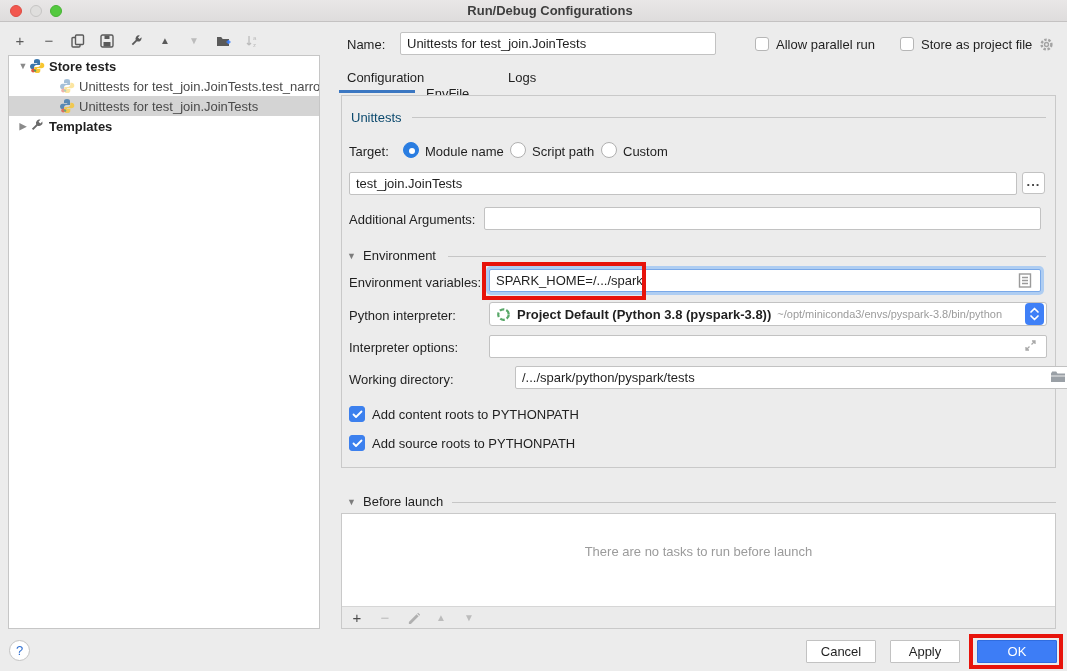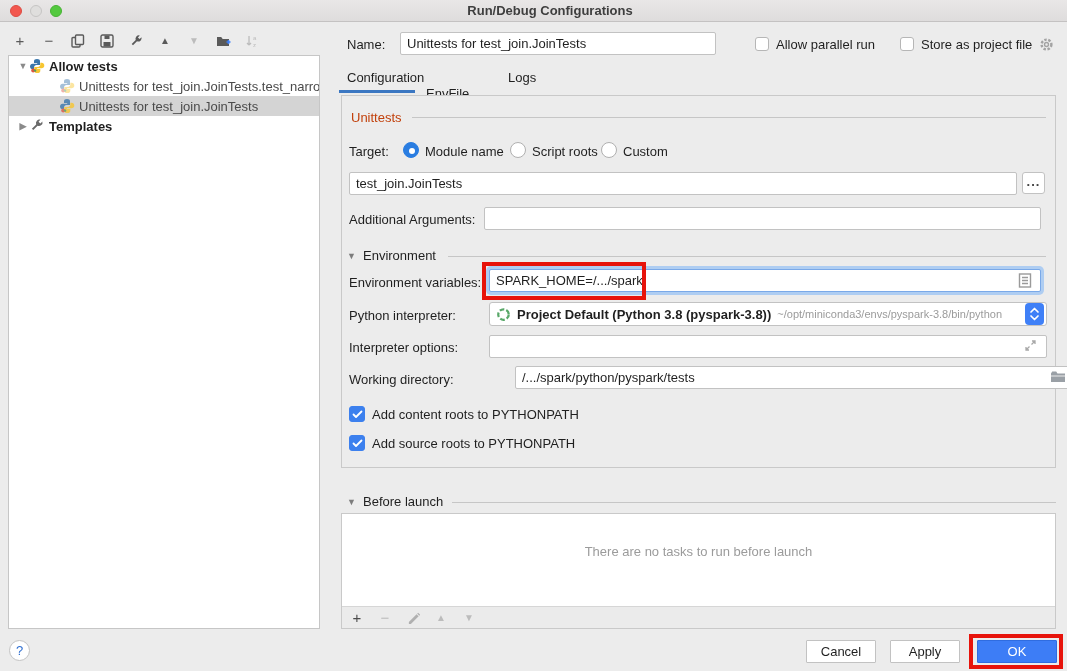--- a/index.html
+++ b/index.html
@@ -45,21 +45,21 @@
     display:flex; align-items:center; justify-content:center; }
 
   
   .tab { position:absolute; top:70px; height:20px; color:#1f1f1f; cursor:default; }
   .tab-underline { position:absolute; left:339px; top:90px; width:76px; height:3px; background:#3b77c2; }
 
   
   .cfg-panel { position:absolute; left:341px; top:95px; width:715px; height:373px;
     border:1px solid #c9c9c9; background:#ececec; }
   .group-line { position:absolute; height:1px; background:#c6c6c6; }
-  .gray-label { color:#c2410c; }
+  .gray-label { color:#0c4a6e; }
   .sec-twisty { position:absolute; color:#7c7c7c; font-size:9px; }
 
   .radio { position:absolute; width:16px; height:16px; border-radius:50%; background:#fff; border:1px solid #b0b0b0; }
   .radio.sel { background:#2a7de1; border-color:#2a7de1; }
   .radio.sel::after { content:""; position:absolute; left:5px; top:5px; width:6px; height:6px;
     border-radius:50%; background:#fff; }
 
   .browse-btn { position:absolute; width:23px; height:22px; background:#fff; border:1px solid #c2c2c2;
     border-radius:3px; text-align:center; line-height:18px; color:#444; font-weight:bold; letter-spacing:1px; }
 
@@ -147,21 +147,21 @@
     <div class="tree-row row-root">
       <span class="twisty">▼</span>
       <span class="ticon">
         <svg width="16" height="16" viewBox="0 0 16 16">
             <path d="M8 1C6 1 5 1.9 5 3.3V5h3.2v.8H3.6C2.1 5.8 1 6.9 1 8.6c0 1.7 1.1 2.6 2.6 2.6H5V9.4C5 8 6.1 7 7.5 7H11V3.3C11 1.9 10 1 8 1z" fill="#3a76ab"></path>
             <path d="M8.3 15c2 0 3-.9 3-2.3V11H8.1v-.8h4.6c1.5 0 2.6-1.1 2.6-2.8 0-1.7-1.1-2.6-2.6-2.6H11.3v1.8c0 1.4-1.1 2.4-2.5 2.4H5.3v3.7c0 1.4 1 2.3 3 2.3z" fill="#f7c631"></path>
             <circle cx="4.2" cy="12.6" r="2" fill="#e0543f"></circle>
             <path d="M4.2 12.6l2.6 1.5a2 2 0 0 0-.2-2.9z" fill="#55a05a"></path>
           </svg>
       </span>
-      <span>Allow tests</span>
+      <span>Store tests</span>
     </div>
     <div class="tree-row row-child">
       <span class="ticon" style="opacity:.45">
         <svg width="16" height="16" viewBox="0 0 16 16">
             <path d="M8 1C6 1 5 1.9 5 3.3V5h3.2v.8H3.6C2.1 5.8 1 6.9 1 8.6c0 1.7 1.1 2.6 2.6 2.6H5V9.4C5 8 6.1 7 7.5 7H11V3.3C11 1.9 10 1 8 1z" fill="#3a76ab"></path>
             <path d="M8.3 15c2 0 3-.9 3-2.3V11H8.1v-.8h4.6c1.5 0 2.6-1.1 2.6-2.8 0-1.7-1.1-2.6-2.6-2.6H11.3v1.8c0 1.4-1.1 2.4-2.5 2.4H5.3v3.7c0 1.4 1 2.3 3 2.3z" fill="#f7c631"></path>
             <circle cx="4.2" cy="12.6" r="2" fill="#e0543f"></circle>
             <path d="M4.2 12.6l2.6 1.5a2 2 0 0 0-.2-2.9z" fill="#55a05a"></path>
           </svg>
       </span>
@@ -215,21 +215,21 @@
 
   <div class="cfg-panel"></div>
 
   <div class="lbl gray-label" style="left:351px; top:110px;">Unittests</div>
   <div class="group-line" style="left:412px; top:117px; width:634px;"></div>
 
   <div class="lbl" style="left:349px; top:144px;">Target:</div>
   <div class="radio sel" style="left:403px; top:142px;"></div>
   <div class="lbl" style="left:425px; top:144px;">Module name</div>
   <div class="radio" style="left:510px; top:142px;"></div>
-  <div class="lbl" style="left:532px; top:144px;">Script roots</div>
+  <div class="lbl" style="left:532px; top:144px;">Script path</div>
   <div class="radio" style="left:601px; top:142px;"></div>
   <div class="lbl" style="left:623px; top:144px;">Custom</div>
 
   <div class="field" style="left:349px; top:172px; width:668px;">
     <span class="ftext">test_join.JoinTests</span>
   </div>
   <div class="browse-btn" style="left:1022px; top:172px;">...</div>
 
   <div class="lbl" style="left:349px; top:212px;">Additional Arguments:</div>
   <div class="field" style="left:484px; top:207px; width:557px;">

